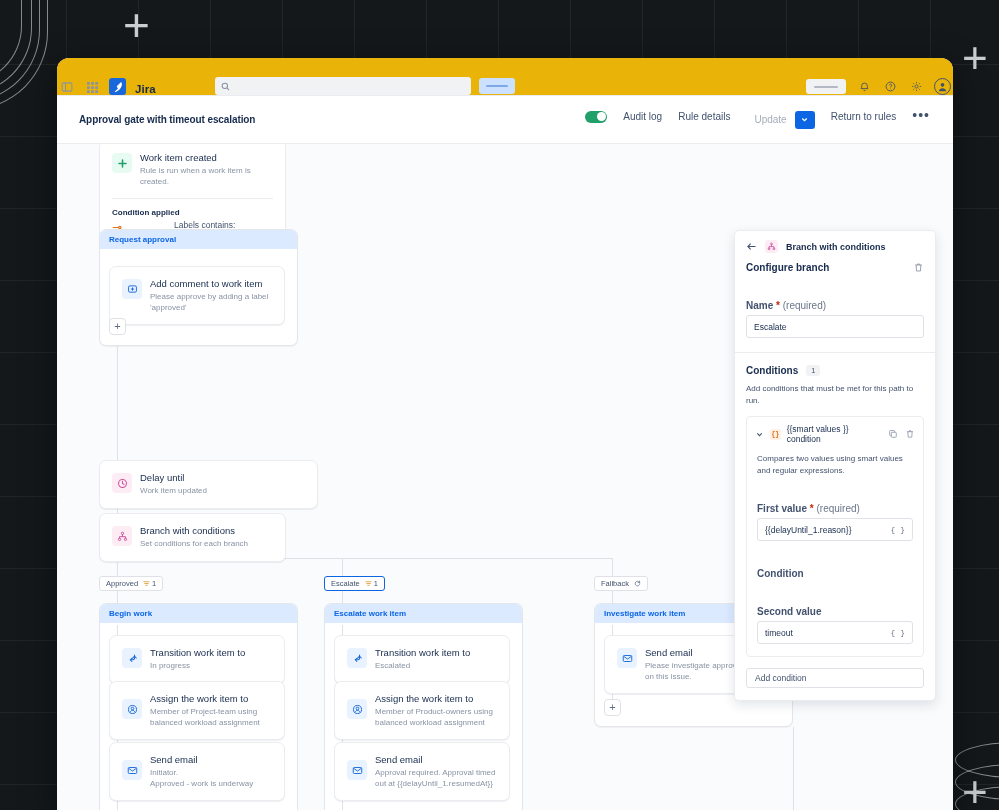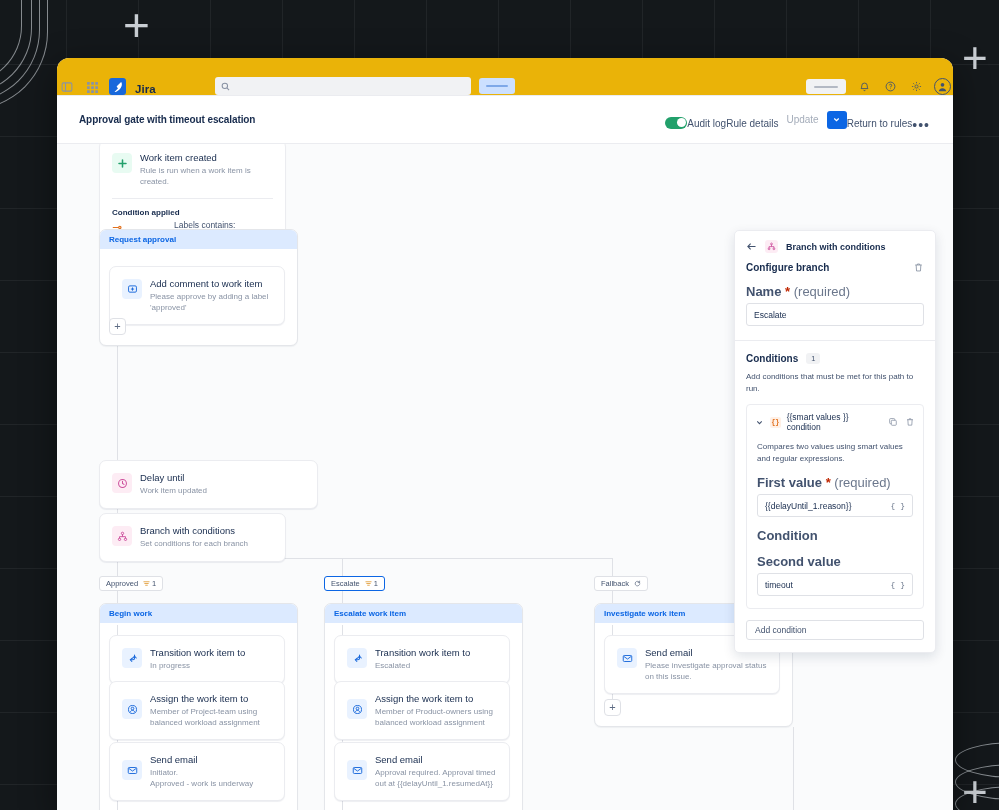--- a/index.html
+++ b/index.html
@@ -67,21 +67,21 @@
   #gn-pill .bar { width: 24px; height: 2px; background: #b3b9c4; border-radius: 2px; }
   .avatar { width: 17px; height: 17px; border-radius: 50%; border: 1.4px solid #42526e;
             display:flex;align-items:center;justify-content:center; }
 
   
   #rulebar {
     height: 48px; background: #fff; display: flex; align-items: center;
     padding: 0 23px 0 22px; border-bottom: 1px solid #ebecf0;
   }
   #rule-title { font-size: 10px; font-weight: 700; color: #172b4d; letter-spacing: -.1px; }
-  #rulebar-actions { margin-left: auto; display: flex; align-items: flex-end; gap: 0; }
+  #rulebar-actions { margin-left: auto; display: flex; align-items: flex-start; gap: 16px; }
   .toggle { width: 22px; height: 12px; background: #22a06b; border-radius: 8px;
             position: relative; cursor: pointer; }
   .toggle::after { content:''; position:absolute; right:1.5px; top:1.5px; width:9px; height:9px;
                    border-radius:50%; background:#fff; }
   .txtbtn { font-size: 10px; color: #42526e; cursor: pointer; white-space: nowrap; }
   #update-grp { display: flex; align-items: center; }
   #update-btn { font-size: 10px; color: #a5adba; padding: 3px 8px; cursor: default; }
   #update-caret { width: 20px; height: 18px; background: #0c66e4; border-radius: 3px;
                   display:flex;align-items:center;justify-content:center; color:#fff; cursor:pointer; }
   #more-btn { font-size: 14px; color: #42526e; letter-spacing: 1px; cursor: pointer; line-height: 8px; }
@@ -148,21 +148,21 @@
   #panel-head { display: flex; align-items: center; gap: 8px; padding: 9px 11px; }
   #panel-back { color: #42526e; cursor: pointer; display:flex;align-items:center; }
   #panel-head-ico { width: 13px; height: 13px; border-radius: 3px; background: #fdecf4; color: #cd519d;
                     display:flex;align-items:center;justify-content:center; }
   #panel-head-title { font-size: 9px; font-weight: 700; color: #172b4d; }
   .panel-sec { padding: 0 11px 12px; }
   .panel-sec.bordered { border-bottom: 1px solid #ebecf0; padding-bottom: 14px; }
   .sec-title-row { display: flex; align-items: flex-end; }
   .sec-title { font-size: 10px; font-weight: 700; color: #172b4d; }
   .trash { margin-left: auto; color: #8993a4; cursor: pointer; display:flex; }
-  .fld-label { font-size: 13px; font-weight: 700; color: #42526e; margin: 11px 0 4px; }
+  .fld-label { font-size: 10px; font-weight: 700; color: #42526e; margin: 27px 0 4px; }
   .fld-label .req { color: #bf2600; font-weight: 700; }
   .fld-label .opt { color: #6b778c; font-weight: 400; }
   .inp {
     width: 100%; height: 23px; border: 1px solid #dfe1e6; border-radius: 3px; background: #fff;
     display: flex; align-items: center; padding: 0 7px; gap: 4px;
   }
   .inp input, .inp .val {
     border: none; outline: none; background: transparent; flex: 1;
     font-size: 8.5px; color: #172b4d; font-family: "Liberation Sans", sans-serif;
     min-width: 0; overflow: hidden; white-space: nowrap;

